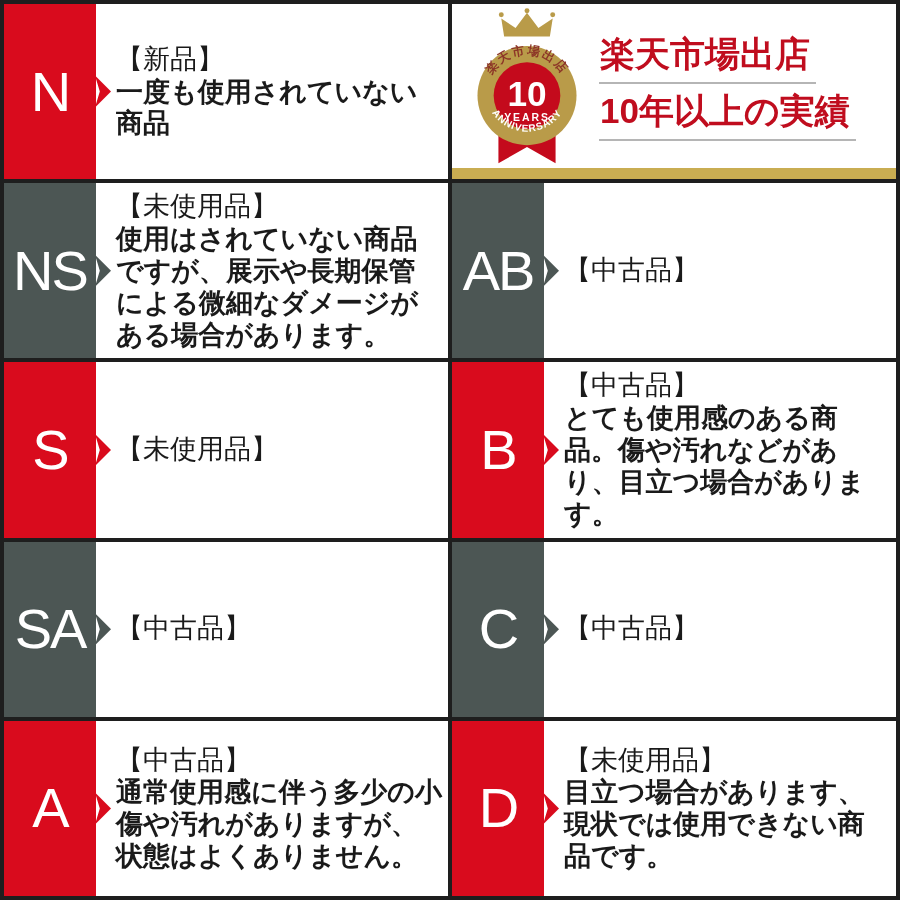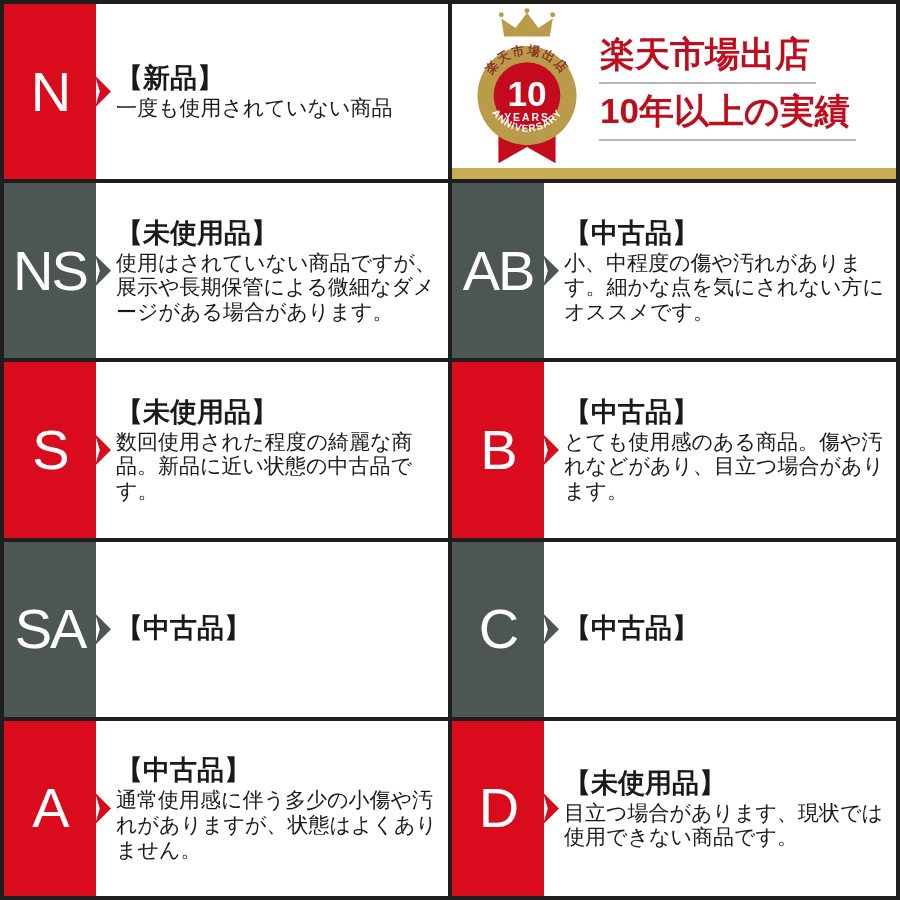--- a/index.html
+++ b/index.html
@@ -41,22 +41,22 @@
     clip-path:polygon(0 0,100% 50%,0 100%,30% 50%);
     margin-left:-1px;
   }
   .red{background:var(--label-red,#d90b1d);}
   .slate{background:var(--label-slate,#4c5654);}
   .text{
     flex:1;
     display:flex;flex-direction:column;justify-content:center;
     padding:8px 6px 8px 20px;
   }
-  .title{font-size:27px;font-weight:700;line-height:1.25;}
-  .desc{font-size:21px;font-weight:400;line-height:1.18;}
+  .title{font-size:27px;font-weight:400;line-height:1.25;}
+  .desc{font-size:27px;font-weight:700;line-height:1.18;}
   
   .badge-cell{display:block;}
   .medal{position:absolute;left:6px;top:4px;width:138px;height:160px;}
   .badge-headings{position:absolute;left:147px;top:28px;}
   .badge-line{
     display:table;
     white-space:nowrap;
     font-size:35px;
     font-weight:700;
     color:var(--heading-red,#c00d1e);
@@ -129,32 +129,30 @@
     </div>
   </div>
 
   <div class="cell">
     <div class="label vbox slate">
       <span class="code">AB</span>
       <span class="arrow vbox slate"></span>
     </div>
     <div class="text">
       <div class="title">【中古品】</div>
-      <div class="desc">小、中程度の傷や汚れがあります。細かな点を気にされない方にオススメです。</div>
     </div>
   </div>
 
   <div class="cell">
     <div class="label vbox red">
       <span class="code">S</span>
       <span class="arrow vbox red"></span>
     </div>
     <div class="text">
       <div class="title">【未使用品】</div>
-      <div class="desc">数回使用された程度の綺麗な商品。新品に近い状態の中古品です。</div>
     </div>
   </div>
 
   <div class="cell">
     <div class="label vbox red">
       <span class="code">B</span>
       <span class="arrow vbox red"></span>
     </div>
     <div class="text">
       <div class="title">【中古品】</div>

